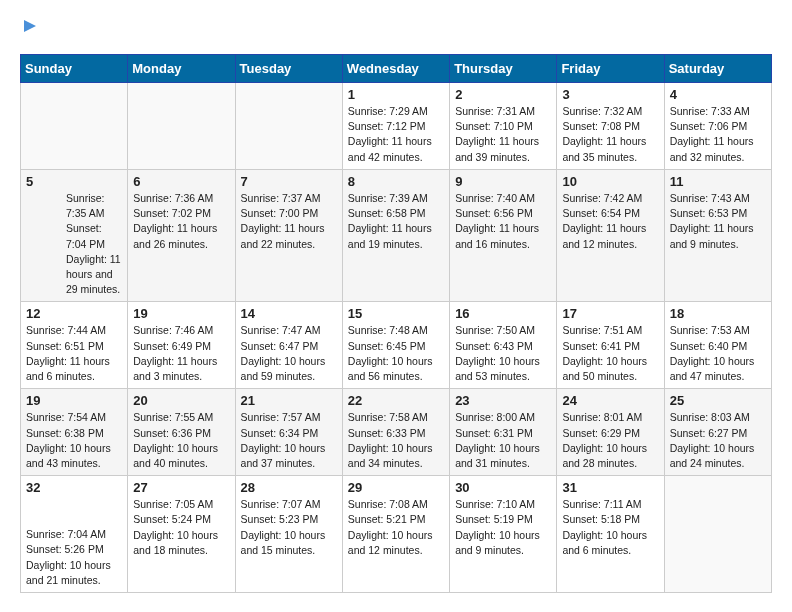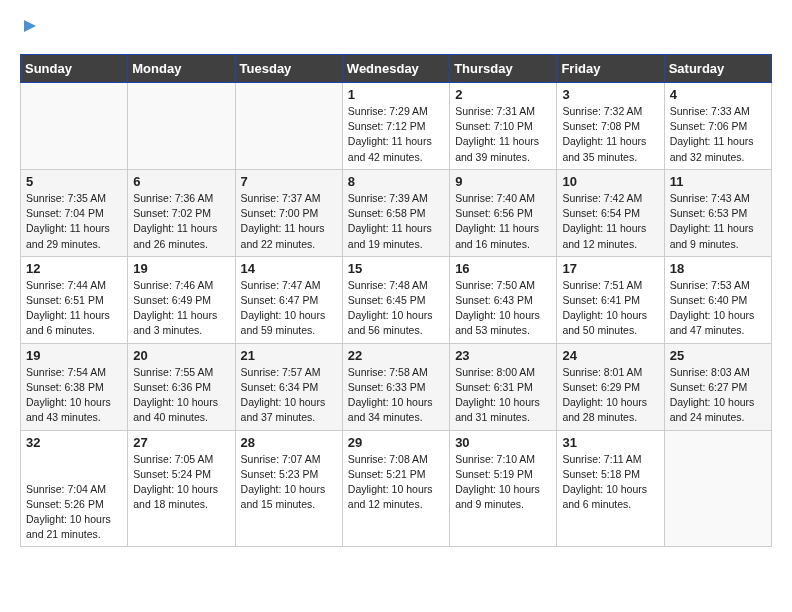--- a/index.html
+++ b/index.html
@@ -41,21 +41,21 @@
     .location {
       font-size: 16px;
       color: #333;
     }
     .calendar {
       width: 100%;
       border-collapse: collapse;
       border: 1px solid #ccc;
     }
     .calendar th {
-      background: #404040;
+      background: #0369a1;
       color: #fff;
       font-size: 13px;
       font-weight: bold;
       padding: 6px 4px;
       text-align: left;
       border: 1px solid #2244aa;
     }
     .calendar td {
       vertical-align: top;
       border: 1px solid #ccc;
@@ -144,21 +144,21 @@
         <td>
           <div class="day-num">4</div>
           <div class="day-info" style="white-space: pre-line;">Sunrise: 7:33 AM
 Sunset: 7:06 PM
 Daylight: 11 hours and 32 minutes.</div>
         </td>
       </tr>
       <tr>
         <td>
           <div class="day-num">5</div>
-          <div class="day-info" style="white-space: pre-line;">Sunrise: 7:35 AM
+          <div class="day-info" style="white-space: pre-line; margin-left: 40px;">Sunrise: 7:35 AM
 Sunset: 7:04 PM
 Daylight: 11 hours and 29 minutes.</div>
         </td>
         <td>
           <div class="day-num">6</div>
           <div class="day-info" style="white-space: pre-line;">Sunrise: 7:36 AM
 Sunset: 7:02 PM
 Daylight: 11 hours and 26 minutes.</div>
         </td>
         <td>

